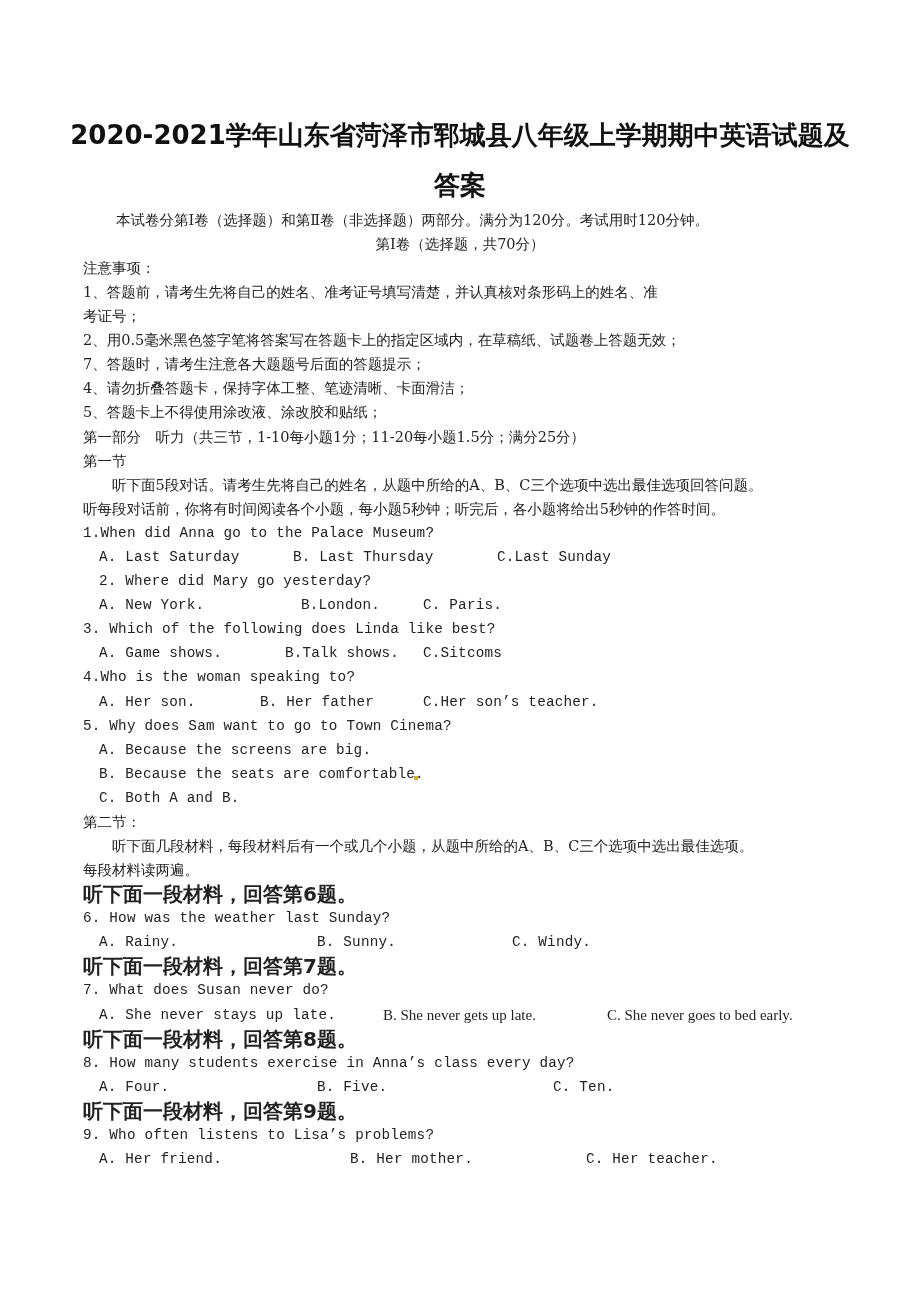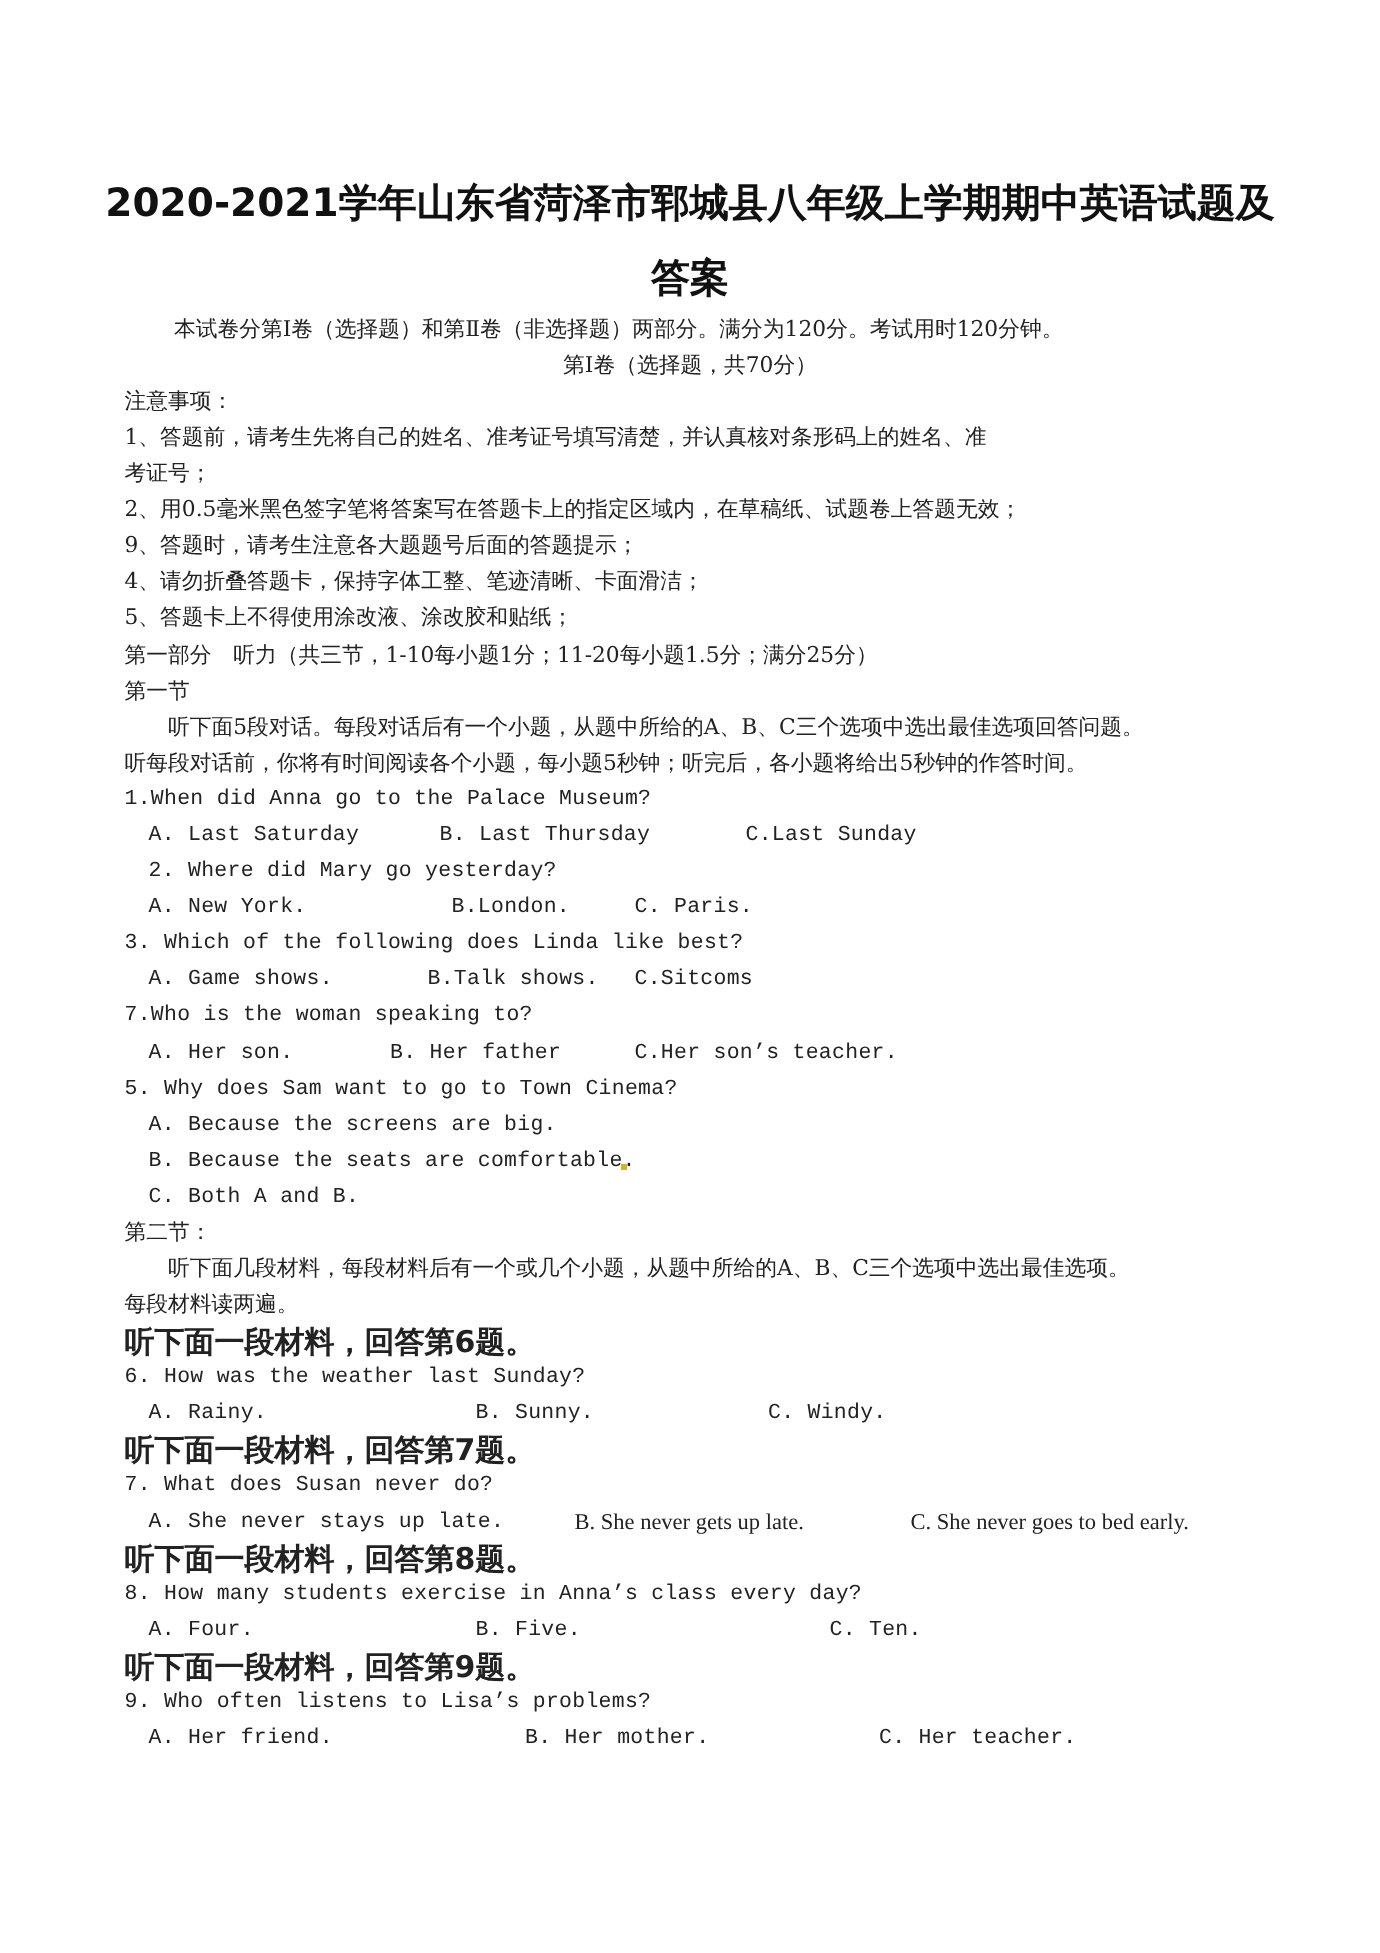--- a/index.html
+++ b/index.html
@@ -31,45 +31,45 @@
   <div class="title" style="top:118px;">2020-2021学年山东省菏泽市郓城县八年级上学期期中英语试题及</div>
   <div class="title" style="top:168px;">答案</div>
 
   <div class="line cn" style="left:116px; top:210px;">本试卷分第Ⅰ卷（选择题）和第Ⅱ卷（非选择题）两部分。满分为120分。考试用时120分钟。</div>
   <div class="line cn center" style="top:234px;">第Ⅰ卷（选择题，共70分）</div>
 
   <div class="line cn" style="left:83px; top:258px;">注意事项：</div>
   <div class="line cn" style="left:83px; top:282px;">1、答题前，请考生先将自己的姓名、准考证号填写清楚，并认真核对条形码上的姓名、准</div>
   <div class="line cn" style="left:83px; top:306px;">考证号；</div>
   <div class="line cn" style="left:83px; top:330px;">2、用0.5毫米黑色签字笔将答案写在答题卡上的指定区域内，在草稿纸、试题卷上答题无效；</div>
-  <div class="line cn" style="left:83px; top:354px;">9、答题时，请考生注意各大题题号后面的答题提示；</div>
+  <div class="line cn" style="left:83px; top:354px;">7、答题时，请考生注意各大题题号后面的答题提示；</div>
   <div class="line cn" style="left:83px; top:378px;">4、请勿折叠答题卡，保持字体工整、笔迹清晰、卡面滑洁；</div>
   <div class="line cn" style="left:83px; top:402px;">5、答题卡上不得使用涂改液、涂改胶和贴纸；</div>
 
   <div class="line cn" style="left:83px; top:427px;">第一部分　听力（共三节，1-10每小题1分；11-20每小题1.5分；满分25分）</div>
   <div class="line cn" style="left:83px; top:451px;">第一节</div>
-  <div class="line cn" style="left:83px; top:475px;">　　听下面5段对话。每段对话后有一个小题，从题中所给的A、B、C三个选项中选出最佳选项回答问题。</div>
+  <div class="line cn" style="left:83px; top:475px;">　　听下面5段对话。请考生先将自己的姓名，从题中所给的A、B、C三个选项中选出最佳选项回答问题。</div>
   <div class="line cn" style="left:83px; top:499px;">听每段对话前，你将有时间阅读各个小题，每小题5秒钟；听完后，各小题将给出5秒钟的作答时间。</div>
 
   <div class="line en" style="left:83px; top:523px;">1.When did Anna go to the Palace Museum?</div>
   <div class="line en" style="left:99px; top:547px;">A. Last Saturday</div>
   <div class="line en" style="left:293px; top:547px;">B. Last Thursday</div>
   <div class="line en" style="left:497px; top:547px;">C.Last Sunday</div>
 
   <div class="line en" style="left:83px; top:571px;margin-left:16px;">2. Where did Mary go yesterday?</div>
   <div class="line en" style="left:99px; top:595px;">A. New York.</div>
   <div class="line en" style="left:301px; top:595px;">B.London.</div>
   <div class="line en" style="left:423px; top:595px;">C. Paris.</div>
 
   <div class="line en" style="left:83px; top:619px;">3. Which of the following does Linda like best?</div>
   <div class="line en" style="left:99px; top:643px;">A. Game shows.</div>
   <div class="line en" style="left:285px; top:643px;">B.Talk shows.</div>
   <div class="line en" style="left:423px; top:643px;">C.Sitcoms</div>
 
-  <div class="line en" style="left:83px; top:667px;">7.Who is the woman speaking to?</div>
+  <div class="line en" style="left:83px; top:667px;">4.Who is the woman speaking to?</div>
   <div class="line en" style="left:99px; top:692px;">A. Her son.</div>
   <div class="line en" style="left:260px; top:692px;">B. Her father</div>
   <div class="line en" style="left:423px; top:692px;">C.Her son’s teacher.</div>
 
   <div class="line en" style="left:83px; top:716px;">5. Why does Sam want to go to Town Cinema?</div>
   <div class="line en" style="left:99px; top:764px;">B. Because the seats are comfortable.</div>
   <div class="line en" style="left:99px; top:740px;">A. Because the screens are big.</div>
   <div class="mark"></div>
   <div class="line en" style="left:99px; top:788px;">C. Both A and B.</div>
 

